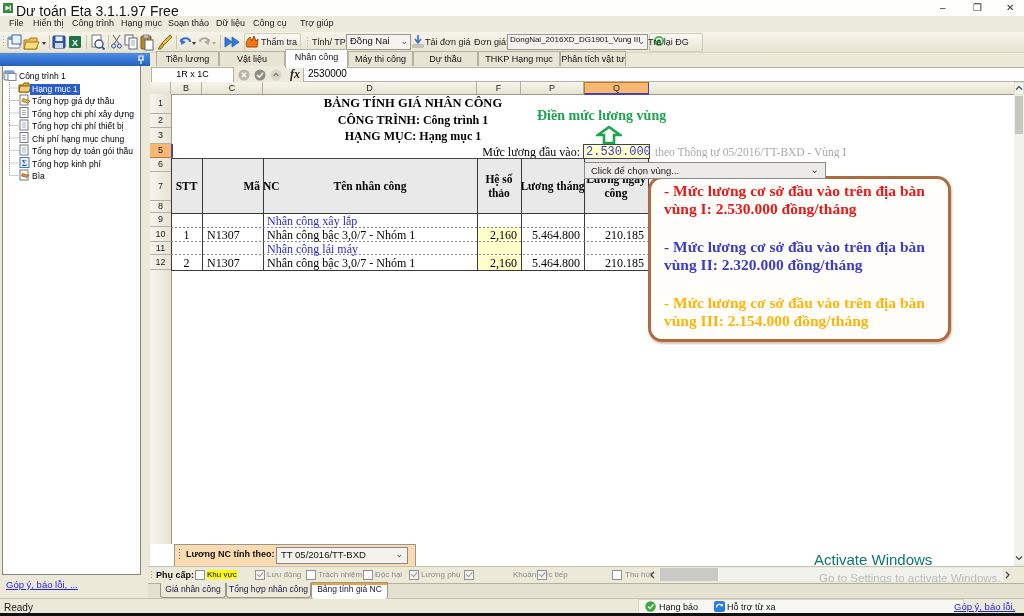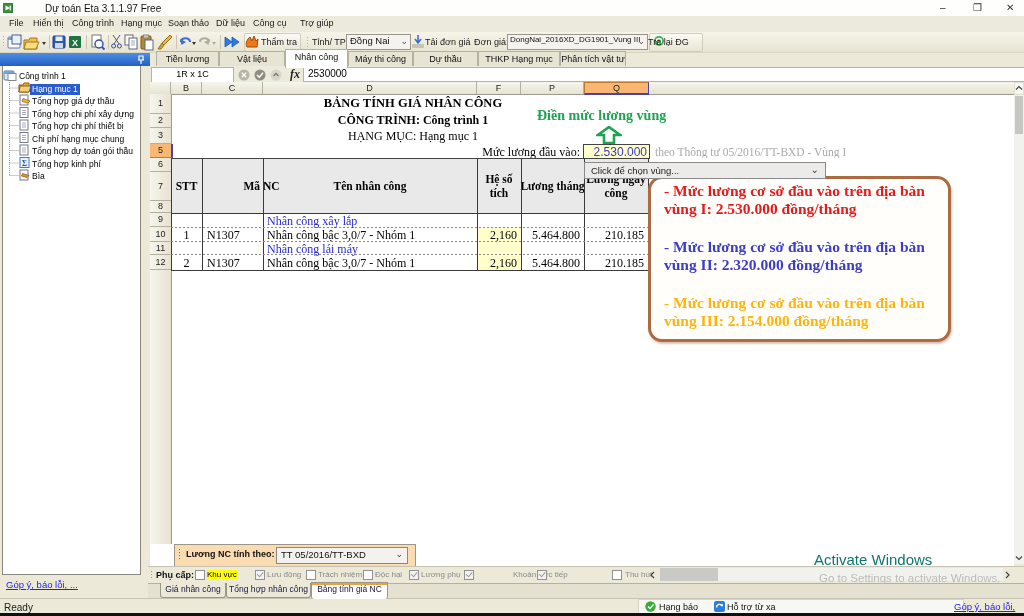--- a/index.html
+++ b/index.html
@@ -2,21 +2,21 @@
 <html><head>
 <meta charset="utf-8">
 <style>
   html,body{margin:0;padding:0;}
   body{width:1024px;height:616px;overflow:hidden;font-family:"Liberation Sans",sans-serif;background:#ece9d9;position:relative;}
   .abs{position:absolute;}
   .serif{font-family:"Liberation Serif",serif;}
   
   #titlebar{left:0;top:0;width:1024px;height:16px;background:#fefefc;}
   
-  #apptitle{left:16px;top:3px;font-size:10px;color:#111;margin-left:29px;}
+  #apptitle{left:16px;top:3px;font-size:14px;color:#111;}
   .winbtn{top:3px;font-size:10px;color:#333;line-height:10px;}
   
   #menubar{left:0;top:16px;width:1024px;height:16px;background:#eceadb;font-size:9px;color:#1a1a1a;}
   #menubar span{position:absolute;top:2px;}
   
   #toolbar{left:0;top:32px;width:1024px;height:20px;background:linear-gradient(#f6f4e9,#e7e4d2);border-bottom:1px solid #d8d5c2;}
   .tlabel{position:absolute;top:37px;font-size:9px;color:#1a1a1a;}
   .combo{position:absolute;background:#fff;border:1px solid #9a978a;font-size:9.5px;color:#111;}
   .combo .cv{position:absolute;right:2px;top:1px;color:#555;font-size:9px;}
   
@@ -302,38 +302,38 @@
 <div class="rhdr" style="top:172px;height:28px;line-height:28px;">7</div>
 <div class="rhdr" style="top:201px;height:11px;line-height:11px;">8</div>
 <div class="rhdr" style="top:213px;height:13px;line-height:13px;">9</div>
 <div class="rhdr" style="top:227px;height:14px;line-height:14px;">10</div>
 <div class="rhdr" style="top:242px;height:12px;line-height:12px;">11</div>
 <div class="rhdr" style="top:255px;height:14px;line-height:14px;">12</div>
 <div class="abs" style="left:150px;top:270px;width:21px;height:274px;background:linear-gradient(90deg,#f7f5ec,#e6e3d2);border-right:1px solid #9e9b8c;"></div>
 
 <div class="cell" style="left:263px;top:96px;width:300px;text-align:center;font-weight:bold;font-size:12.5px;">BẢNG TÍNH GIÁ NHÂN CÔNG</div>
 <div class="cell" style="left:263px;top:113px;width:300px;text-align:center;font-weight:bold;font-size:12px;">CÔNG TRÌNH: Công trình 1</div>
-<div class="cell" style="left:263px;top:129px;width:300px;text-align:center;font-weight:normal;font-size:12px;">HẠNG MỤC: Hạng mục 1</div>
+<div class="cell" style="left:263px;top:129px;width:300px;text-align:center;font-weight:bold;font-size:12px;">HẠNG MỤC: Hạng mục 1</div>
 <div class="cell" style="left:420px;top:145px;width:160px;text-align:right;">Mức lương đầu vào:</div>
 
-<div class="abs" style="left:583px;top:144px;width:61px;height:13px;background:#ffffcc;border:1.5px solid #444;font-family:Liberation Sans, sans-serif;font-size:12px;color:#3a3ac8;text-align:right;padding:0 2px;">2.530.000</div>
+<div class="abs" style="left:583px;top:144px;width:61px;height:13px;background:#ffffcc;border:1.5px solid #444;font-family:Liberation Mono, monospace;font-size:12px;color:#3a3ac8;text-align:right;padding:0 2px;">2.530.000</div>
 <div class="cell" style="left:655px;top:146px;color:#a9a9a9;font-size:11.5px;">theo Thông tư 05/2016/TT-BXD - Vùng I</div>
 
 <div class="cell" style="left:537px;top:108px;font-weight:bold;font-size:14px;color:#1ea450;">Điền mức lương vùng</div>
 <svg class="abs" style="left:596px;top:126px;" width="26" height="18" viewBox="0 0 26 18">
     <path d="M13 1 L24 9 L18 9 L18 17 L8 17 L8 9 L2 9 Z" fill="#fff" stroke="#1ea450" stroke-width="2.6"></path>
   </svg>
 
 <div class="abs" style="z-index:6;left:584px;top:162px;width:234px;height:13px;background:#ecebea;border:1px solid #8a8a8a;font-size:11px;color:#222;padding:2px 0 0 6px;font-size:9.5px;">Click để chọn vùng...<span style="position:absolute;right:6px;top:1px;font-size:10px;color:#444;">⌄</span></div>
 
 <div class="abs" style="left:171px;top:158px;width:477px;height:55px;background:#e9e9e9;border-top:1px solid #444;"></div>
 <div class="hc serif" style="left:171px;width:31px;">STT</div>
 <div class="hc serif" style="left:202px;width:61px;margin-left:29px;">Mã NC</div>
 <div class="hc serif" style="left:263px;width:214px;">Tên nhân công</div>
-<div class="hc serif" style="left:477px;width:44px;">Hệ số tích</div>
+<div class="hc serif" style="left:477px;width:44px;">Hệ số thảo</div>
 <div class="hc serif" style="left:521px;width:63px;white-space:nowrap;">Lương tháng</div>
 <div class="hc serif" style="left:584px;width:64px;">Lương ngày công</div>
 
 <div class="abs" style="left:478px;top:227px;width:43px;height:43px;background:#ffffcc;"></div>
 
 <svg class="abs" style="left:171px;top:158px;" width="478" height="113" viewBox="0 0 478 113">
   <g stroke="#3a3a3a">
     <line x1="0.5" y1="0" x2="0.5" y2="112"></line>
     <line x1="31.5" y1="0" x2="31.5" y2="112"></line>
     <line x1="92.5" y1="0" x2="92.5" y2="112"></line>

